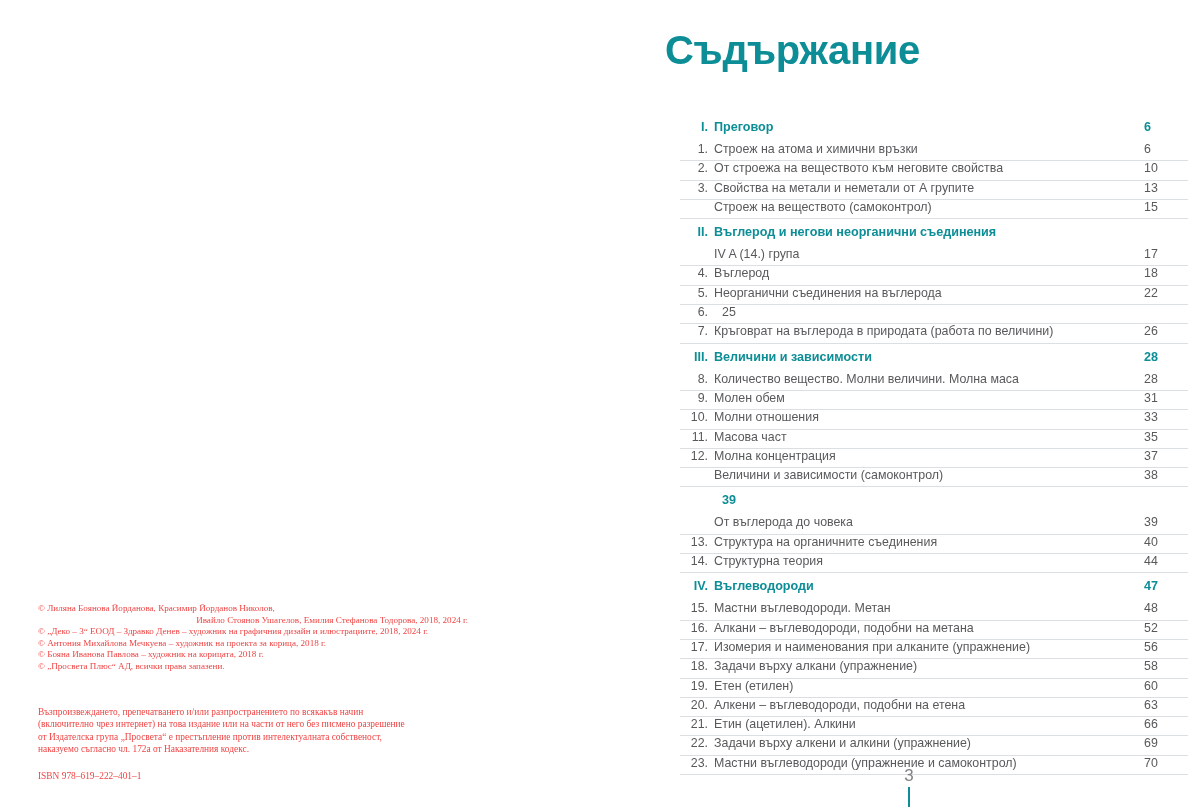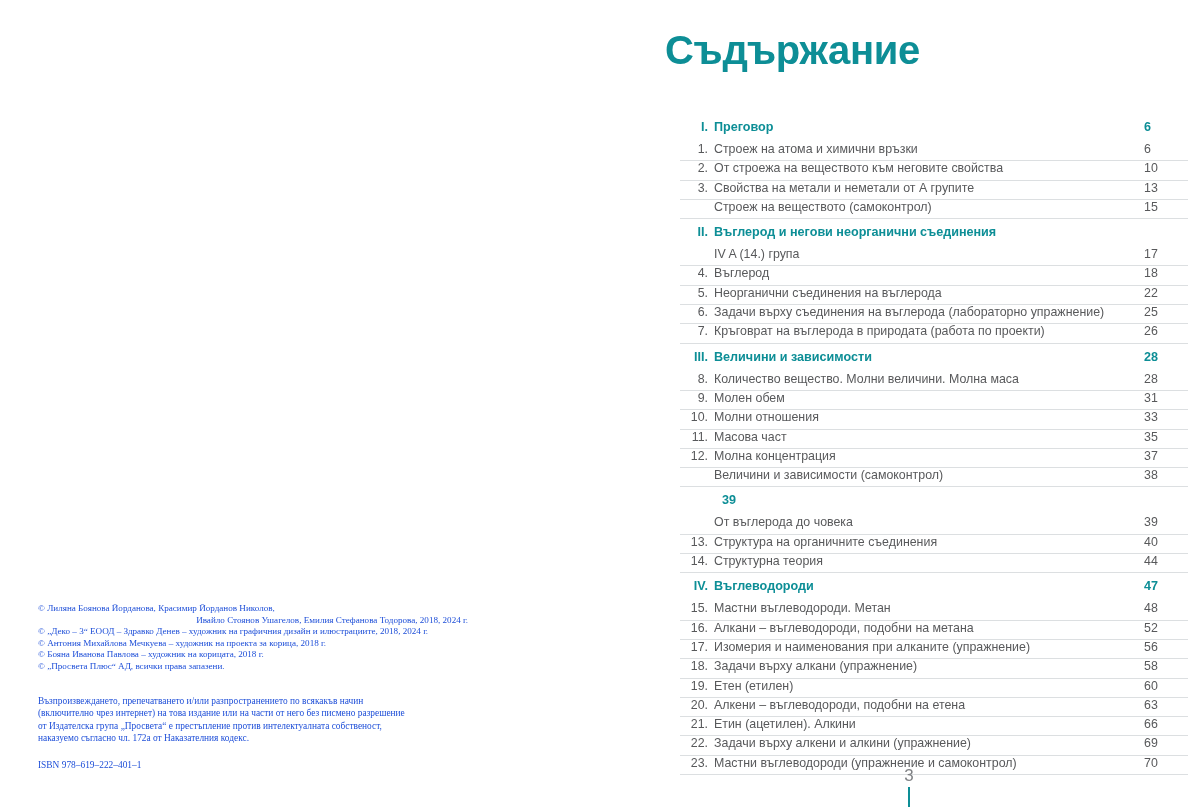--- a/index.html
+++ b/index.html
@@ -112,33 +112,33 @@
     margin: 2px auto 0 auto;
   }
 
   
   #imprint {
     position: absolute;
     left: 38px;
     top: 603px;
     width: 430px;
     font-family: "Liberation Serif", serif;
-    color: #1d4ed8;
+    color: #ef4444;
   }
   .cr-line {
     font-size: 9.1px;
     line-height: 11.6px;
     white-space: nowrap;
   }
   .cr-line.indented {
     padding-left: 9px;
     text-align: right;
   }
   #legal {
-    margin-top: 22px;
+    margin-top: 33px;
   }
   .legal-line {
     font-size: 9.4px;
     line-height: 12.6px;
     white-space: nowrap;
   }
   #isbn {
     margin-top: 14px;
     font-size: 9.4px;
     line-height: 12px;
@@ -209,26 +209,25 @@
         <div class="toc-label">Въглерод</div>
         <div class="toc-page-no">18</div>
       </div>
       <div class="toc-row ruled">
         <div class="toc-num">5.</div>
         <div class="toc-label">Неорганични съединения на въглерода</div>
         <div class="toc-page-no">22</div>
       </div>
       <div class="toc-row ruled">
         <div class="toc-num">6.</div>
-        <div class="toc-label">Задачи върху съединения на въглерода (лабораторно упражнение)</div>
         <div class="toc-page-no">25</div>
       </div>
       <div class="toc-row ruled">
         <div class="toc-num">7.</div>
-        <div class="toc-label">Кръговрат на въглерода в природата (работа по проекти)</div>
+        <div class="toc-label">Кръговрат на въглерода в природата (работа по величини)</div>
         <div class="toc-page-no">26</div>
       </div>
       <div class="toc-row heading gap-before">
         <div class="toc-num">III.</div>
         <div class="toc-label">Величини и зависимости</div>
         <div class="toc-page-no">28</div>
       </div>
       <div class="toc-row ruled">
         <div class="toc-num">8.</div>
         <div class="toc-label">Количество вещество. Молни величини. Молна маса</div>

